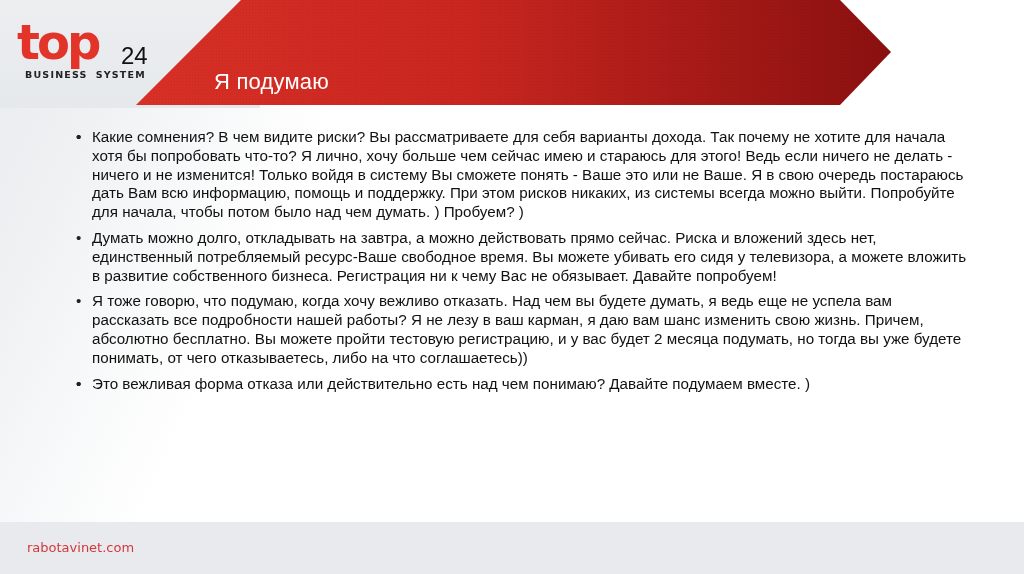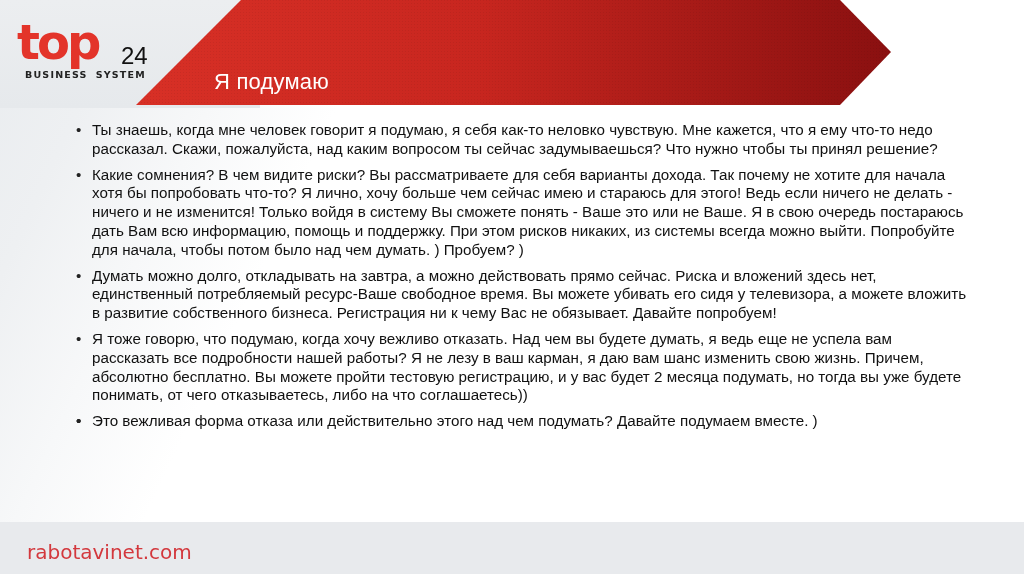--- a/index.html
+++ b/index.html
@@ -124,21 +124,21 @@
       top: 522px;
       width: 1024px;
       height: 52px;
       background: #e8eaed;
       z-index: 1;
     }
     .footer-link {
       position: absolute;
       left: 27px;
       top: 540px;
-      font-size: 20px;
+      font-size: 13px;
       color: #d3383d;
       z-index: 3;
       font-family: "DejaVu Sans", sans-serif;
       text-decoration: none;
     }
   </style>
 </head>
 <body>
 
 <div class="bg-left"></div>
@@ -169,38 +169,37 @@
     <span>BUSINESS</span><span class="gap"></span><span>SYSTEM</span>
   </div>
 </div>
 
 <div class="title">Я подумаю</div>
 
 <div class="content">
   <ul>
     <li>
       <span class="bullet">•</span>
-      <span>Ты знаешь, когда мне человек говорит я подумаю, я себя как-то неловко чувствую. Мне кажется, что я ему что-то недо рассказал. Скажи, пожалуйста, над каким вопросом ты сейчас задумываешься? Что нужно чтобы ты принял решение?</span>
     </li>
     <li>
       <span class="bullet">•</span>
       <span>Какие сомнения? В чем видите риски? Вы рассматриваете для себя варианты дохода. Так почему не хотите для начала хотя бы попробовать что-то? Я лично, хочу больше чем сейчас имею и стараюсь для этого! Ведь если ничего не делать - ничего и не изменится! Только войдя в систему Вы сможете понять - Ваше это или не Ваше. Я в свою очередь постараюсь дать Вам всю информацию, помощь и поддержку. При этом рисков никаких, из системы всегда можно выйти. Попробуйте для начала, чтобы потом было над чем думать. ) Пробуем? )</span>
     </li>
     <li>
       <span class="bullet">•</span>
       <span>Думать можно долго, откладывать на завтра, а можно действовать прямо сейчас. Риска и вложений здесь нет, единственный потребляемый ресурс-Ваше свободное время. Вы можете убивать его сидя у телевизора, а можете вложить в развитие собственного бизнеса. Регистрация ни к чему Вас не обязывает. Давайте попробуем!</span>
     </li>
     <li>
       <span class="bullet">•</span>
       <span>Я тоже говорю, что подумаю, когда хочу вежливо отказать. Над чем вы будете думать, я ведь еще не успела вам рассказать все подробности нашей работы? Я не лезу в ваш карман, я даю вам шанс изменить свою жизнь. Причем, абсолютно бесплатно. Вы можете пройти тестовую регистрацию, и у вас будет 2 месяца подумать, но тогда вы уже будете понимать, от чего отказываетесь, либо на что соглашаетесь))</span>
     </li>
     <li>
       <span class="bullet">•</span>
     </li>
     <li>
       <span class="bullet">•</span>
-      <span>Это вежливая форма отказа или действительно этого над чем подумать? Давайте подумаем вместе. )</span>
+      <span>Это вежливая форма отказа или действительно есть над чем понимаю? Давайте подумаем вместе. )</span>
     </li>
   </ul>
 </div>
 
 <div class="footer"></div>
 <a class="footer-link">rabotavinet.com</a>
 
 </body></html>

